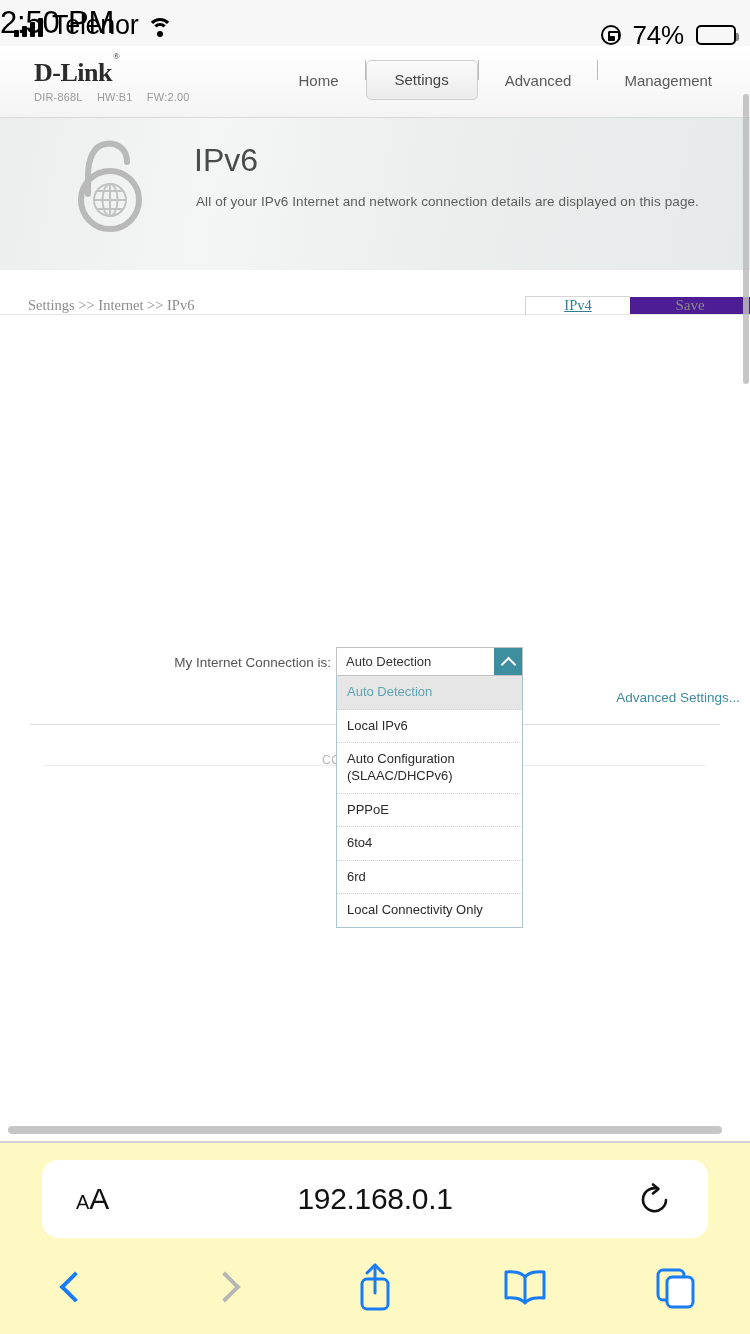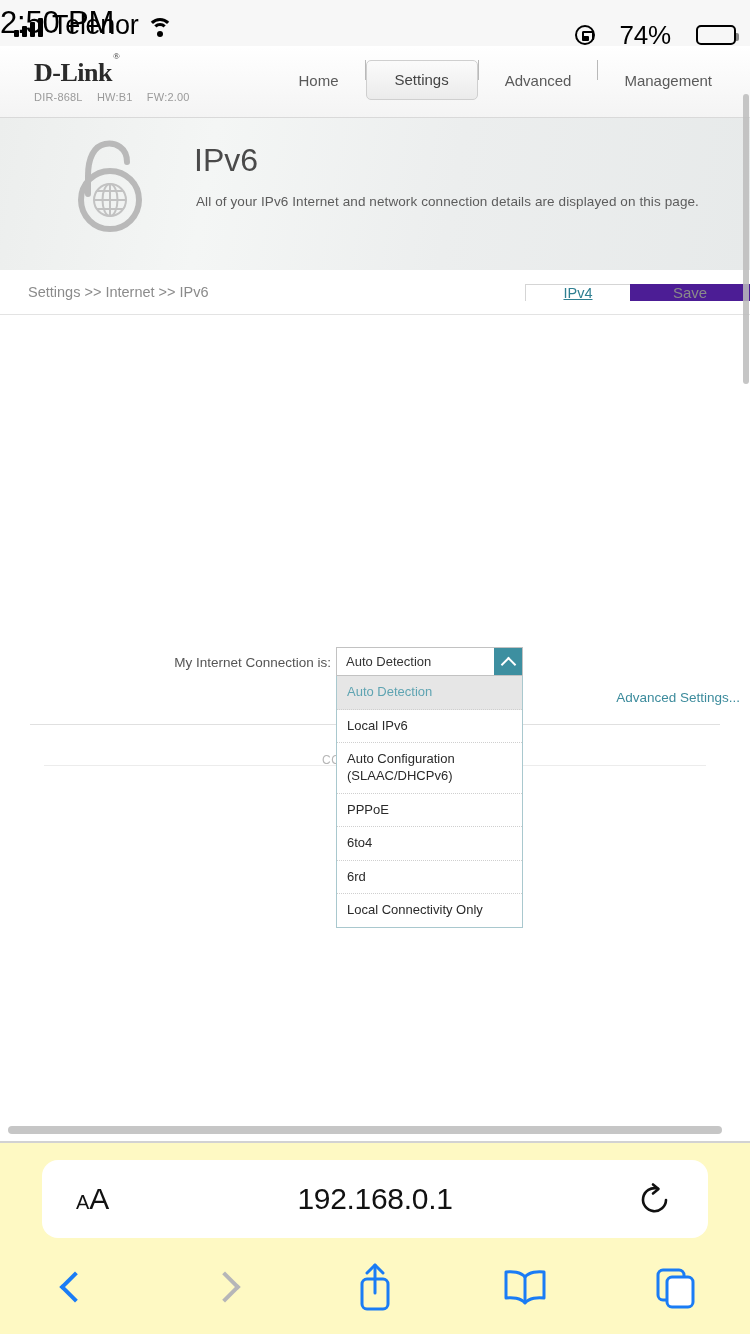--- a/index.html
+++ b/index.html
@@ -26,21 +26,21 @@
   .bars i:nth-child(4){ height:19px; }
   .carrier { font-size:27px; letter-spacing:-0.3px; line-height:1; position:relative; top:2px; }
   .wifi { position:relative; width:26px; height:19px; }
   .wifi span { position:absolute; left:50%; transform:translateX(-50%); border:3px solid #000;
                border-bottom-color:transparent; border-left-color:transparent; border-right-color:transparent;
                border-radius:50%; }
   .wifi .w1 { width:26px; height:26px; top:0; }
   .wifi .w2 { width:16px; height:16px; top:5px; }
   .wifi .w3 { width:7px;  height:7px;  top:10px; background:#000; border-radius:50%; border:none; top:13px; width:6px; height:6px; }
   .sb-time { position:absolute; left:0; width:708px; text-align:left; font-size:31px; letter-spacing:-0.2px; }
-  .sb-right { position:absolute; right:14px; display:flex; align-items:center; gap:25px;margin-top:24px; }
+  .sb-right { position:absolute; right:14px; display:flex; align-items:center; gap:12px;margin-top:24px; }
   .rotlock { width:20px; height:20px; border:2.2px solid #000; border-radius:50%; position:relative; }
   .rotlock:after { content:""; position:absolute; left:5px; top:4px; width:8px; height:7px;
                    border:2px solid #000; border-radius:2px 2px 0 0; border-bottom:none; }
   .rotlock:before { content:""; position:absolute; left:5.5px; top:9px; width:7px; height:5px; background:#000; border-radius:1px; }
   .batt-pct { font-size:26px; letter-spacing:-0.2px; }
   .batt { width:40px; height:20px; border:2px solid #000; border-radius:5px; position:relative; padding:2px; }
   .batt-fill { height:100%; background:#000; border-radius:2px; }
   .batt:after { content:""; position:absolute; right:-5px; top:6px; width:3px; height:8px;
                 background:#000; border-radius:0 2px 2px 0; opacity:.45; }
 
@@ -68,21 +68,21 @@
 
   
   .banner { position:relative; height:152px;
             background:linear-gradient(100deg,#eceeed 0%,#f4f6f5 28%,#eceeee 60%,#e7eaea 100%); }
   .banner-icon { position:absolute; left:72px; top:18px; width:76px; height:100px; }
   .banner-title { position:absolute; left:194px; top:24px; font-size:32px; color:#4a4a4a; font-weight:normal; }
   .banner-sub { position:absolute; left:196px; top:76px; font-size:13.5px; color:#5c5c5c; letter-spacing:0.1px; }
 
   
   .crumbbar { position:relative; height:45px; background:#fff; border-bottom:1px solid #e3e3e3;
-              display:flex; align-items:center; }
+              display:flex; align-items:flex-end;font-family:Liberation Serif, serif; }
   .crumb { flex:1; display:flex; align-items:center; padding-left:28px; font-size:14.5px; color:#8b8b8b; }
   .btn-ipv4 { width:105px; display:flex; align-items:center; justify-content:center;
               background:#fff; border-left:1px solid #d5d5d5; border-top:1px solid #d5d5d5; }
   .btn-ipv4 a { font-size:14.5px; color:#2f7f91; text-decoration:underline; }
   .btn-save { width:120px; display:flex; align-items:center; justify-content:center;
               background:#4c1d95; color:#8a8a8a; font-size:15px; }
 
   
   .content { position:relative; background:#fff; height:820px; }
   .field-label { position:absolute; right:419px; top:340px; font-size:13.5px; color:#555; white-space:nowrap; }

